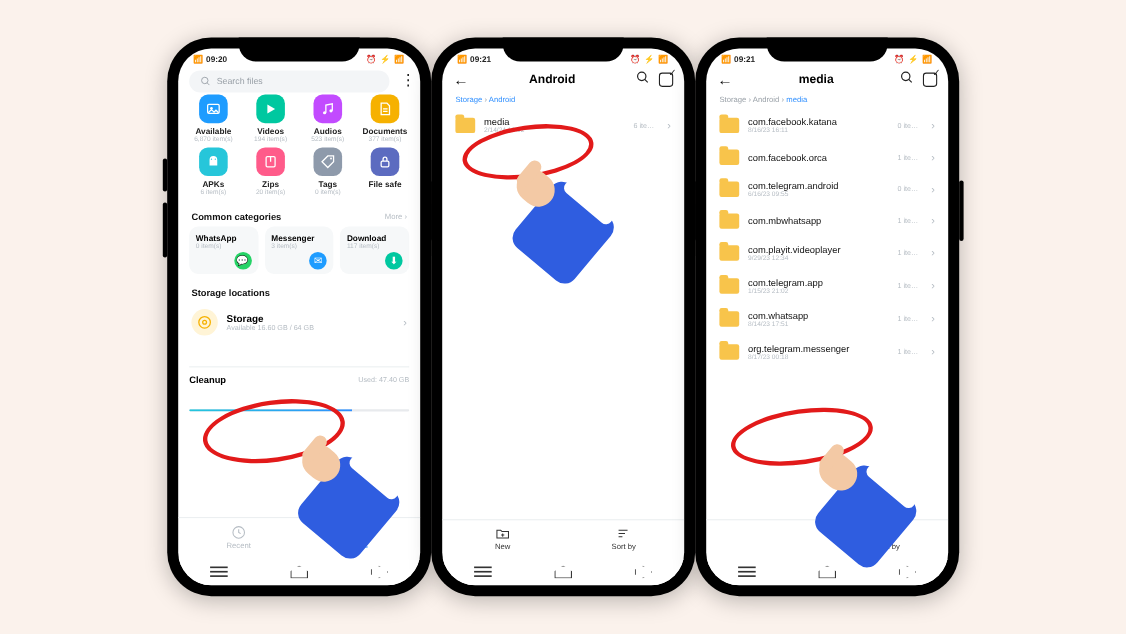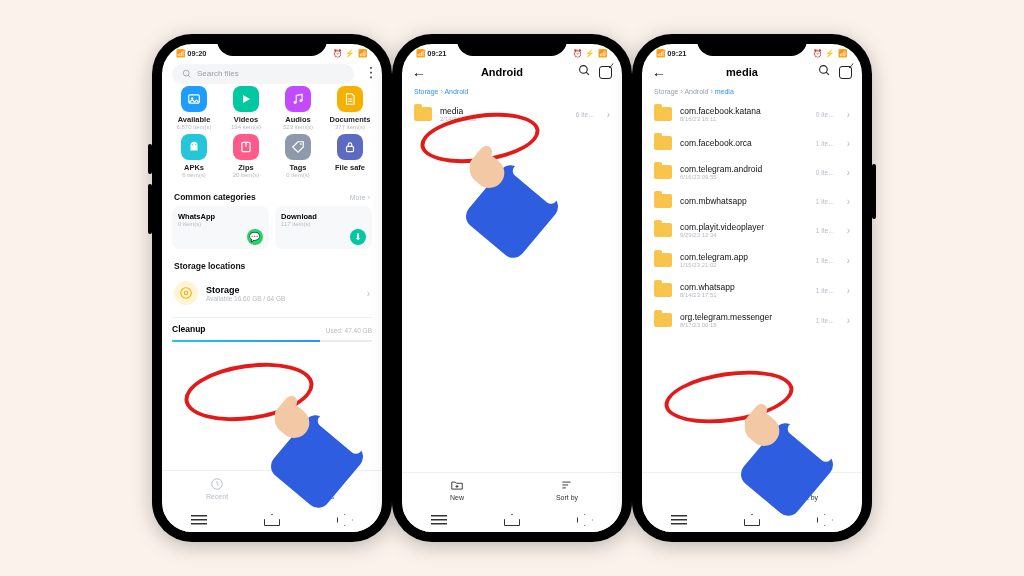--- a/index.html
+++ b/index.html
@@ -70,21 +70,21 @@
 
   
   .row{display:flex;align-items:center;padding:6px 12px;gap:8px}
   .row .ric{width:24px;height:24px;border-radius:50%;display:flex;align-items:center;justify-content:center}
   .row .txt{flex:1}
   .row .nm{font-size:9px;font-weight:600}
   .row .sub{font-size:6.5px;color:var(--muted2)}
   .chev{color:var(--muted2);font-size:10px}
 
   
-  .clean{margin:6px 10px;border-top:1px solid var(--divider);padding-top:6px;display:flex;align-items:flex-end}
+  .clean{margin:22px 10px;border-top:1px solid var(--divider);padding-top:6px;display:flex;align-items:center}
   .clean .nm{font-size:8.5px;font-weight:700}
   .clean .used{margin-left:auto;font-size:6.5px;color:var(--muted2)}
   .bar{height:2px;background:#e8eaed;margin:4px 10px 0;border-radius:2px;overflow:hidden}
   .bar i{display:block;height:100%;width:74%;background:linear-gradient(90deg,#24c6dc,#2f8fff)}
 
   
   .tabs1{position:absolute;bottom:26px;left:0;right:0;display:flex;border-top:1px solid var(--divider)}
   .tabs1 div{flex:1;text-align:center;padding:6px 0;font-size:7px;color:var(--muted2)}
   .tabs1 .on{color:var(--accent)}
   .tabs1 svg{display:block;margin:0 auto 2px;width:14px;height:14px;stroke:currentColor;fill:none;stroke-width:1.6}
@@ -246,20 +246,25 @@
 
     <div class="sec">
       <span>Common categories</span>
       <span class="more">More ›</span>
     </div>
     <div class="cards" id="cards1">
           <div class="card">
       <div class="nm">WhatsApp</div>
       <div class="sub">0 item(s)</div>
       <div class="ci" style="background:#25d366;color:#fff;display:flex;align-items:center;justify-content:center;font-size:9px">💬</div>
+    </div>
+          <div class="card">
+      <div class="nm">Messenger</div>
+      <div class="sub">3 item(s)</div>
+      <div class="ci" style="background:#1e9cff;color:#fff;display:flex;align-items:center;justify-content:center;font-size:9px">✉</div>
     </div>
           <div class="card">
       <div class="nm">Download</div>
       <div class="sub">117 item(s)</div>
       <div class="ci" style="background:#00c8a0;color:#fff;display:flex;align-items:center;justify-content:center;font-size:9px">⬇</div>
     </div>
         </div>
 
     <div class="sec" style="margin-top:4px">
       <span>Storage locations</span>

